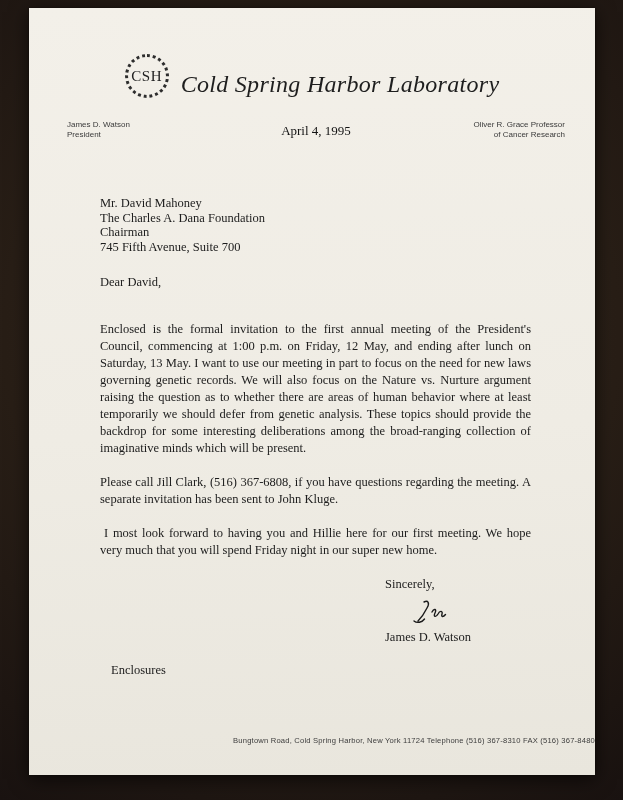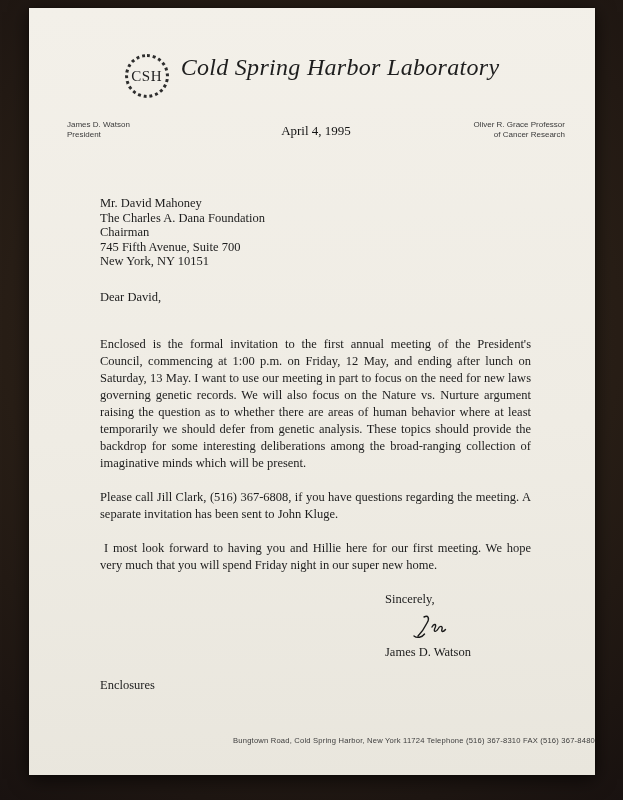--- a/index.html
+++ b/index.html
@@ -22,21 +22,21 @@
     top: 8px;
     width: 566px;
     height: 767px;
     background: linear-gradient(178deg, #f3f0e9 0%, #efece4 55%, #e9e6dd 100%);
     box-shadow: 0 4px 18px rgba(0,0,0,0.65), 0 0 2px rgba(0,0,0,0.4);
     color: #1c1c1c;
   }
   
   .logo-row {
     display: flex;
-    align-items: flex-start;
+    align-items: flex-end;
     justify-content: center;
     margin-top: 46px;
     gap: 12px;
   }
   .logo {
     width: 44px;
     height: 44px;
     border: 3px dotted #2d2d2d;
     border-radius: 50%;
     display: flex;
@@ -86,21 +86,21 @@
   .recipient div { line-height: 14.5px; }
   .salutation { margin-bottom: 30px; }
   .para {
     margin: 0 0 17px 0;
     text-align: justify;
   }
   .para-indent { text-indent: 4px; }
   .closing { margin: 8px 0 6px 285px; }
   .signature { margin: 0 0 2px 310px; height: 28px; }
   .signed-name { margin: 0 0 12px 285px; }
-  .enclosures { margin-top: 16px; }
+  .enclosures { margin-top: 16px; margin-left: 11px; }
   
   .footer {
     position: absolute;
     left: 0;
     right: 0;
     bottom: 30px;
     text-align: right;
     font-family: "Liberation Sans", sans-serif;
     font-size: 7.6px;
     color: #3c3c3c;
@@ -131,21 +131,20 @@
         <div>of Cancer Research</div>
       </div>
     </div>
 
     <div class="content">
       <div class="recipient">
         <div>Mr. David Mahoney</div>
         <div>The Charles A. Dana Foundation</div>
         <div>Chairman</div>
         <div>745 Fifth Avenue, Suite 700</div>
-        <div>New York, NY  10151</div>
       </div>
 
       <div class="salutation">Dear David,</div>
 
       <p class="para">Enclosed is the formal invitation to the first annual meeting of the President's Council, commencing at 1:00 p.m. on Friday, 12 May, and ending after lunch on Saturday, 13 May.  I want to use our meeting in part to focus on the need for new laws governing genetic records.  We will also focus on the Nature vs. Nurture argument raising the question as to whether there are areas of human behavior where at least temporarily we should defer from genetic analysis.  These topics should provide the backdrop for some interesting deliberations among the broad-ranging collection of imaginative minds which will be present.</p>
       <p class="para">Please call Jill Clark, (516) 367-6808, if you have questions regarding the meeting.  A separate invitation has been sent to John Kluge.</p>
       <p class="para para-indent">I most look forward to having you and Hillie here for our first meeting.  We hope very much that you will spend Friday night in our super new home.</p>
 
       <div class="closing">Sincerely,</div>
 

